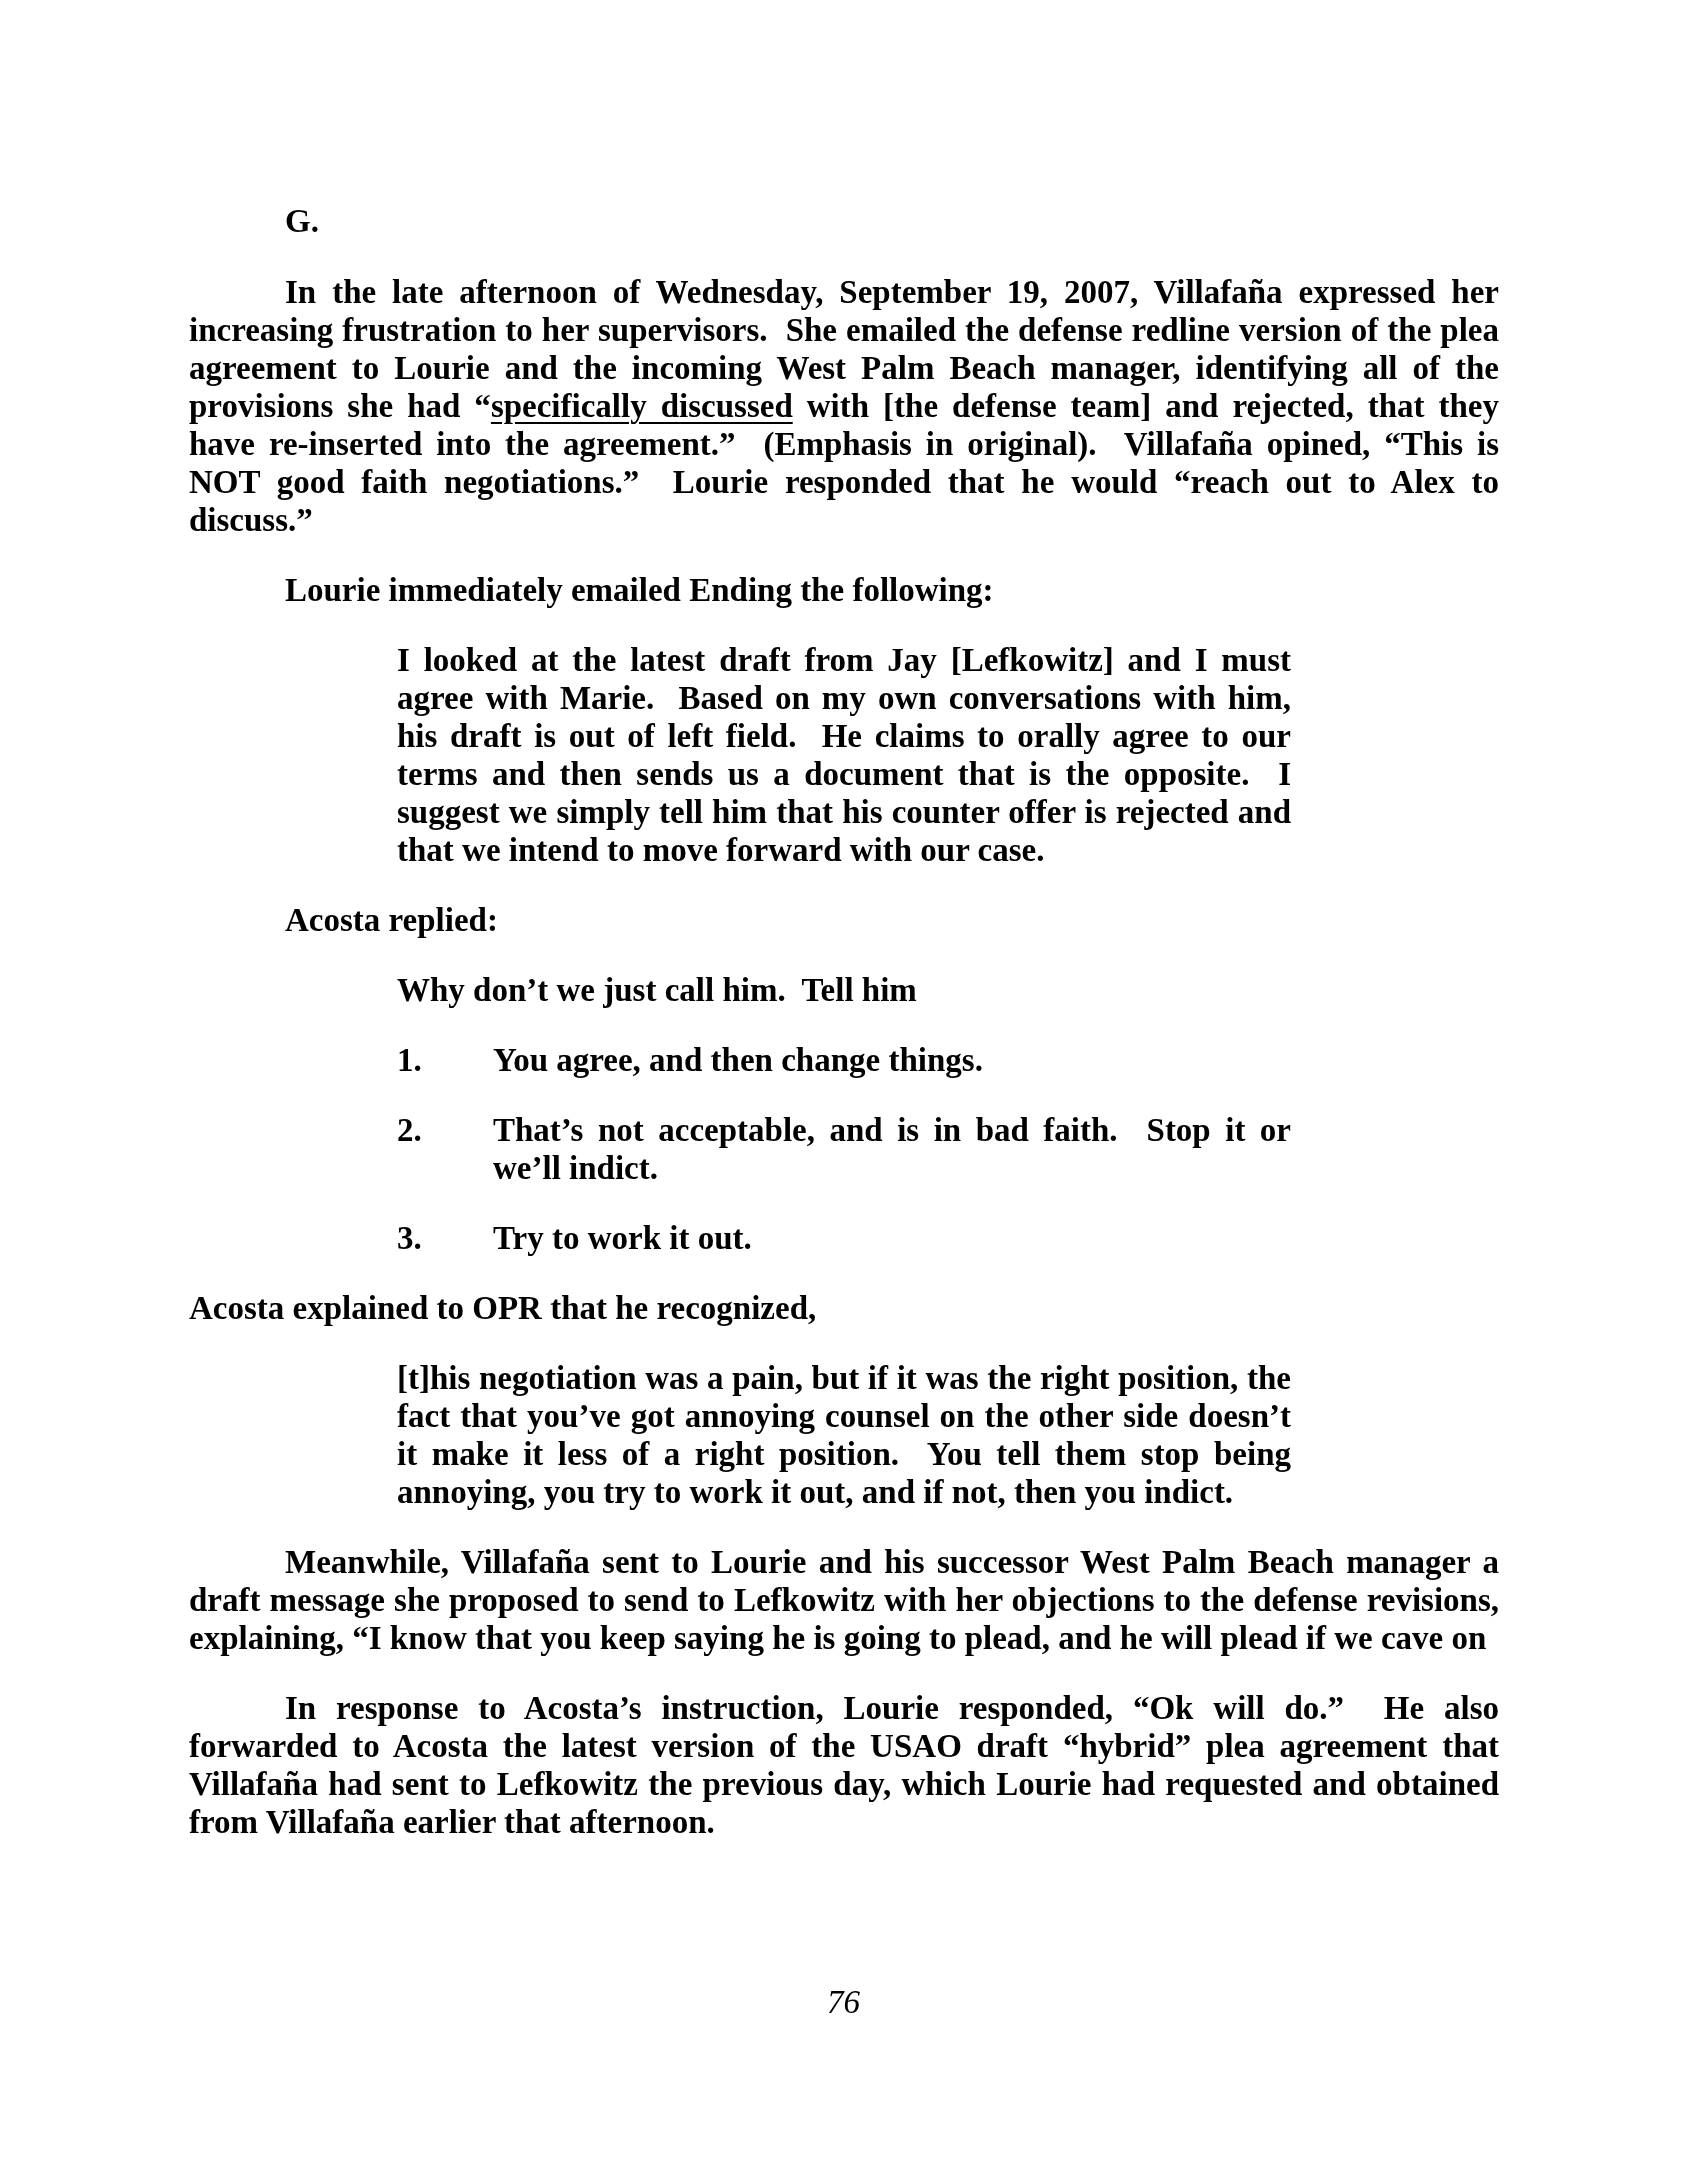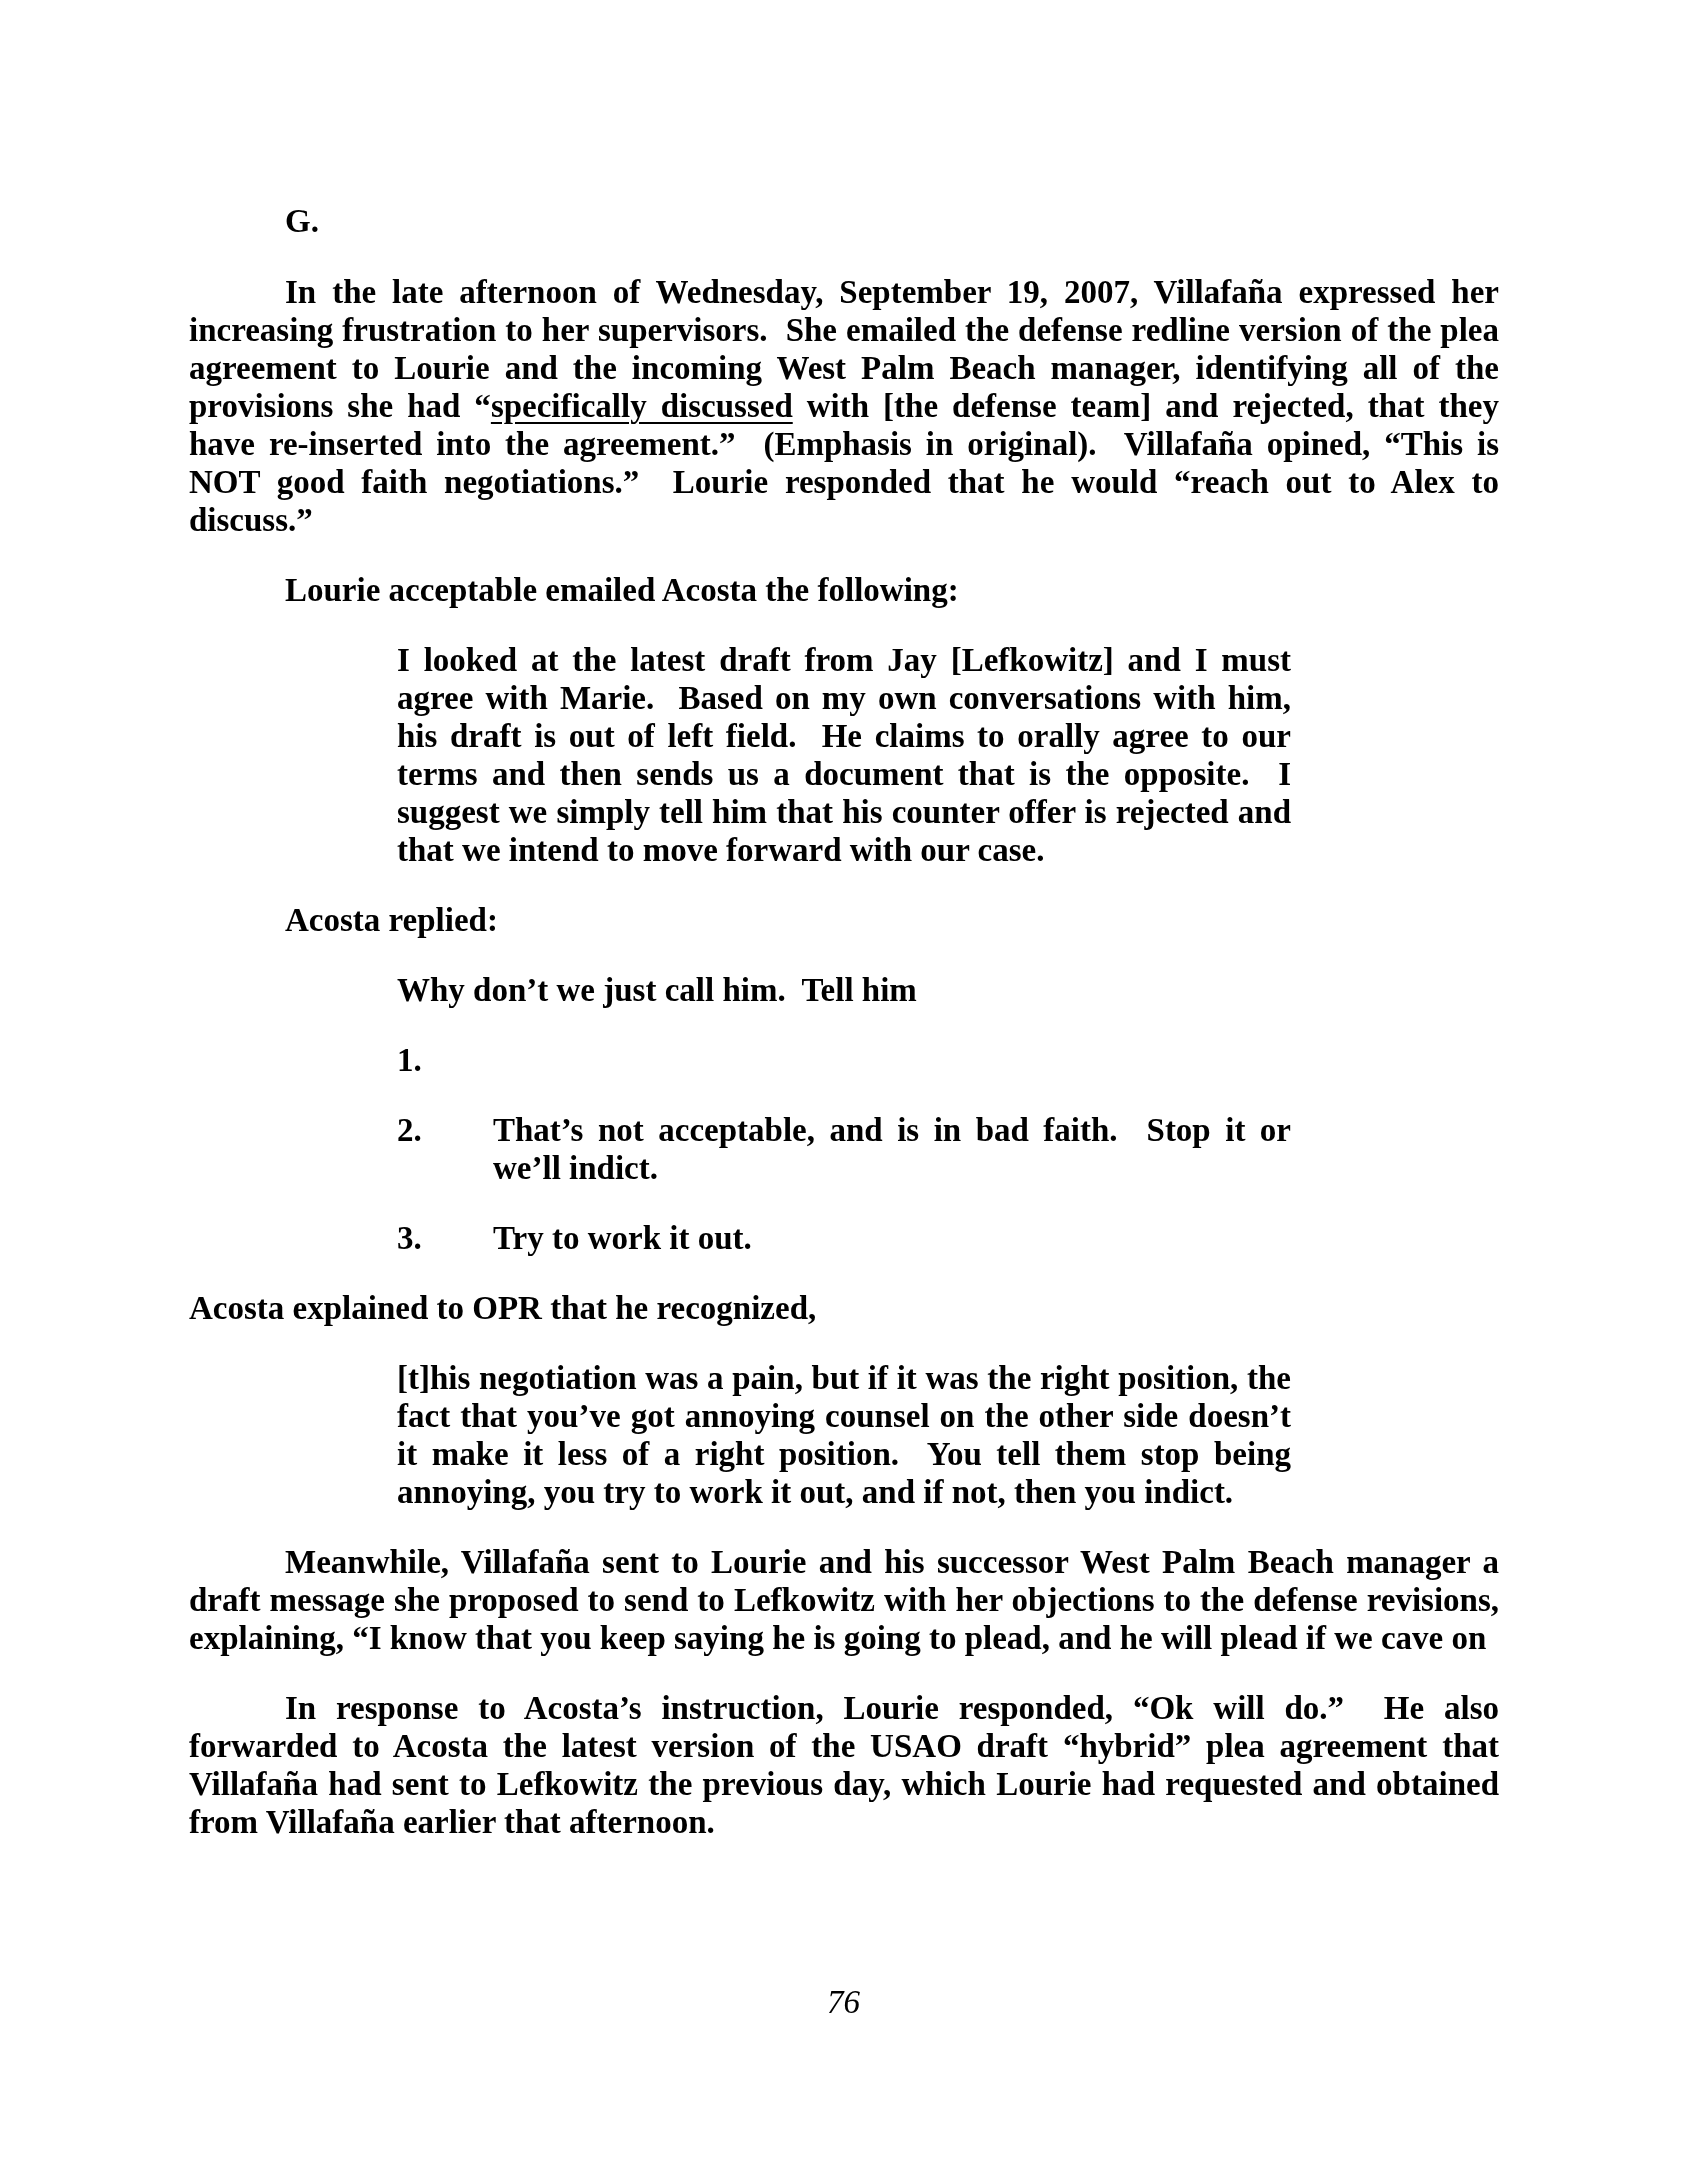--- a/index.html
+++ b/index.html
@@ -88,30 +88,31 @@
 
 <div class="page">
   <div class="content">
 
     <div class="heading">
       <span class="hlabel">G.</span>
     </div>
 
     <div class="block justify indent"><span>In the late afternoon of Wednesday, September 19, 2007, Villafaña expressed her increasing frustration to her supervisors.  She emailed the defense redline version of the plea agreement to Lourie and the incoming West Palm Beach manager, identifying all of the provisions she had “</span><span class="underline">specifically discussed</span><span> with [the defense team] and rejected, that they have re-inserted into the agreement.”  (Emphasis in original).  Villafaña opined, “This is NOT good faith negotiations.”  Lourie responded that he would “reach out to Alex to discuss.”</span></div>
 
-    <div class="block justify indent">Lourie acceptable emailed Acosta the following:</div>
+    <div class="block justify indent">Lourie immediately emailed Ending the following:</div>
 
     <div class="block justify quote">I looked at the latest draft from Jay [Lefkowitz] and I must agree with Marie.  Based on my own conversations with him, his draft is out of left field.  He claims to orally agree to our terms and then sends us a document that is the opposite.  I suggest we simply tell him that his counter offer is rejected and that we intend to move forward with our case.</div>
 
     <div class="block justify indent">Acosta replied:</div>
 
     <div class="block justify quote">Why don’t we just call him.  Tell him</div>
 
     <div class="block litem">
       <span class="num">1.</span>
+      <span class="ltext">You agree, and then change things.</span>
     </div>
 
     <div class="block litem">
       <span class="num">2.</span>
       <span class="ltext">That’s not acceptable, and is in bad faith.  Stop it or we’ll indict.</span>
     </div>
 
     <div class="block litem">
       <span class="num">3.</span>
       <span class="ltext">Try to work it out.</span>

